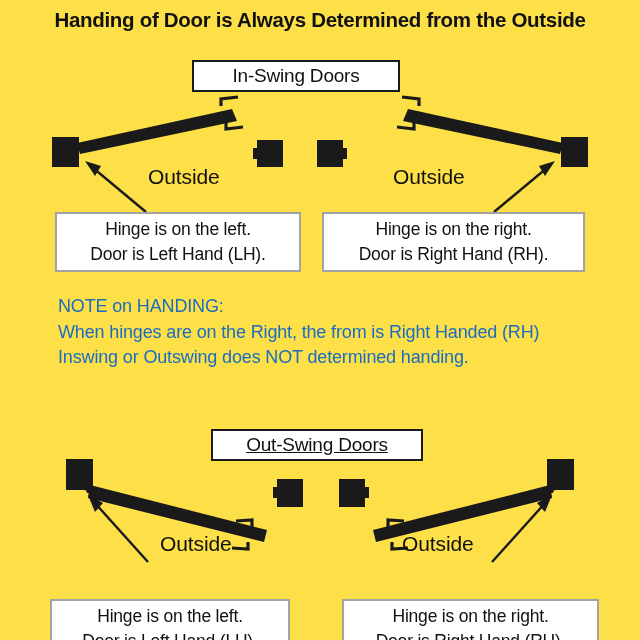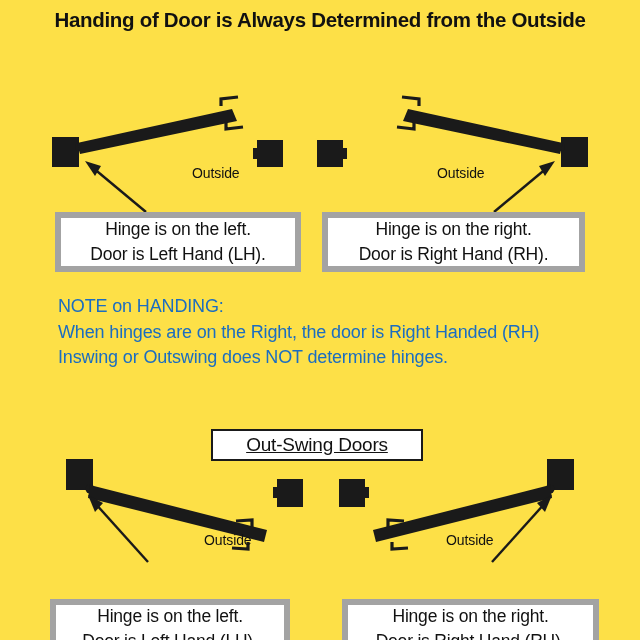--- a/index.html
+++ b/index.html
@@ -44,42 +44,41 @@
     justify-content: center;
     font-size: 19px;
     color: #111111;
     letter-spacing: -0.2px;
   }
 
   
   .caption-box {
     position: absolute;
     box-sizing: border-box;
-    border: 6px solid #a3a3a3;
+    border: 2px solid #a3a3a3;
     background: #ffffff;
     display: flex;
     flex-direction: column;
     align-items: center;
     justify-content: center;
     font-size: 17.5px;
     line-height: 1.45;
     color: #111111;
     letter-spacing: -0.2px;
     z-index: 5;
   }
   .caption-box .cap-line { white-space: nowrap; }
 
   
   .outside-label {
     position: absolute;
-    font-size: 14px;
+    font-size: 21px;
     color: #111111;
     white-space: nowrap;
     letter-spacing: -0.1px;
-    margin-left: 44px;
   }
 
   
   .note {
     position: absolute;
     left: 58px;
     top: 294px;
     color: #1b6dc1;
     font-size: 18px;
     line-height: 1.42;
@@ -164,37 +163,38 @@
       <polygon points="550,485 373,530 376,542 552,498" fill="#1a1a1a"></polygon>
       <path d="M388,527 L388,520 L404,521" stroke="#1a1a1a" stroke-width="3.2" fill="none"></path>
       <path d="M392,542 L392,549 L408,548" stroke="#1a1a1a" stroke-width="3.2" fill="none"></path>
       <g>
         <line x1="492" y1="562" x2="546" y2="502" stroke="#1a1a1a" stroke-width="2.4"></line>
         <polygon points="552,495 537,503 545,512" fill="#1a1a1a"></polygon>
       </g>
     </g>
   </svg>
 
+  <div class="section-box" style="left:192px; top:60px; width:208px; height:32px;">In-Swing Doors</div>
 
   <div class="outside-label" style="left:148px; top:165px;">Outside</div>
   <div class="outside-label" style="left:393px; top:165px;">Outside</div>
 
   <div class="caption-box" style="left:55px; top:212px; width:246px; height:60px;">
     <div class="cap-line">Hinge is on the left.</div>
     <div class="cap-line">Door is Left Hand (LH).</div>
   </div>
   <div class="caption-box" style="left:322px; top:212px; width:263px; height:60px;">
     <div class="cap-line">Hinge is on the right.</div>
     <div class="cap-line">Door is Right Hand (RH).</div>
   </div>
 
   <div class="note">
     <div>NOTE on HANDING:</div>
-    <div>When hinges are on the Right, the door is Right Handed (RH)</div>
-    <div>Inswing or Outswing does NOT determine hinges.</div>
+    <div>When hinges are on the Right, the from is Right Handed (RH)</div>
+    <div>Inswing or Outswing does NOT determined handing.</div>
   </div>
 
   <div class="section-box" style="left:211px; top:429px; width:212px; height:32px;text-decoration:underline;">Out-Swing Doors</div>
 
   <div class="outside-label" style="left:160px; top:532px;">Outside</div>
   <div class="outside-label" style="left:402px; top:532px;">Outside</div>
 
   <div class="caption-box" style="left:50px; top:599px; width:240px; height:60px;">
     <div class="cap-line">Hinge is on the left.</div>
     <div class="cap-line">Door is Left Hand (LH).</div>

